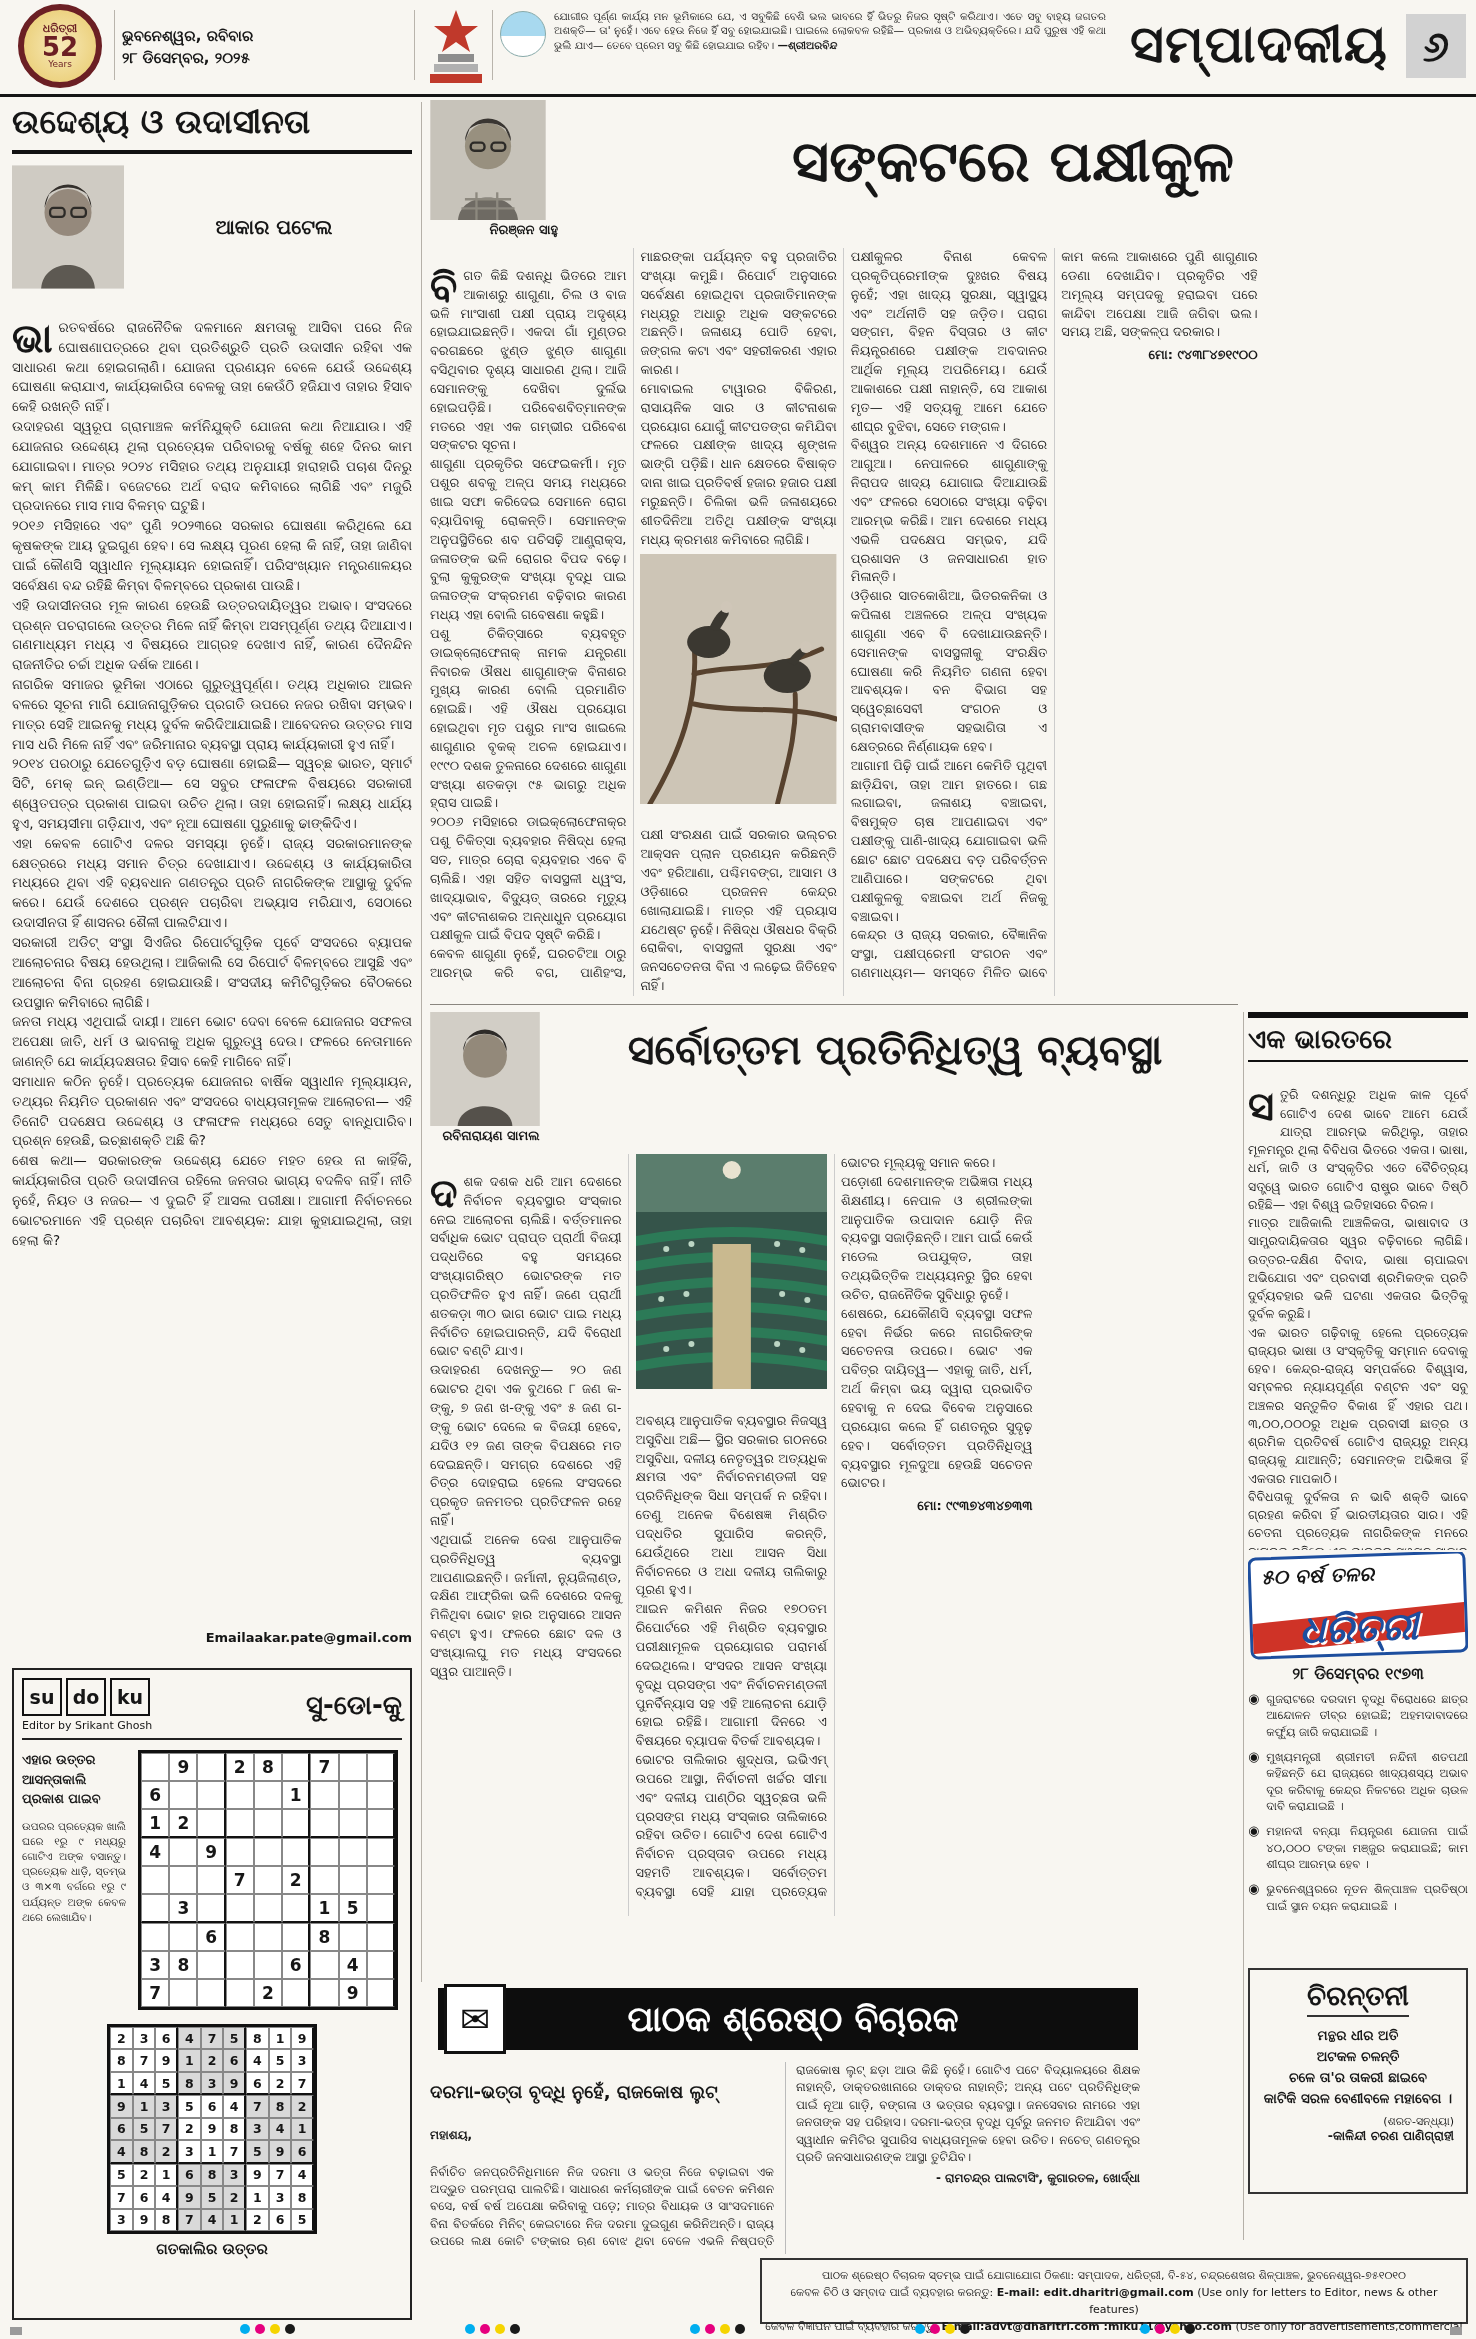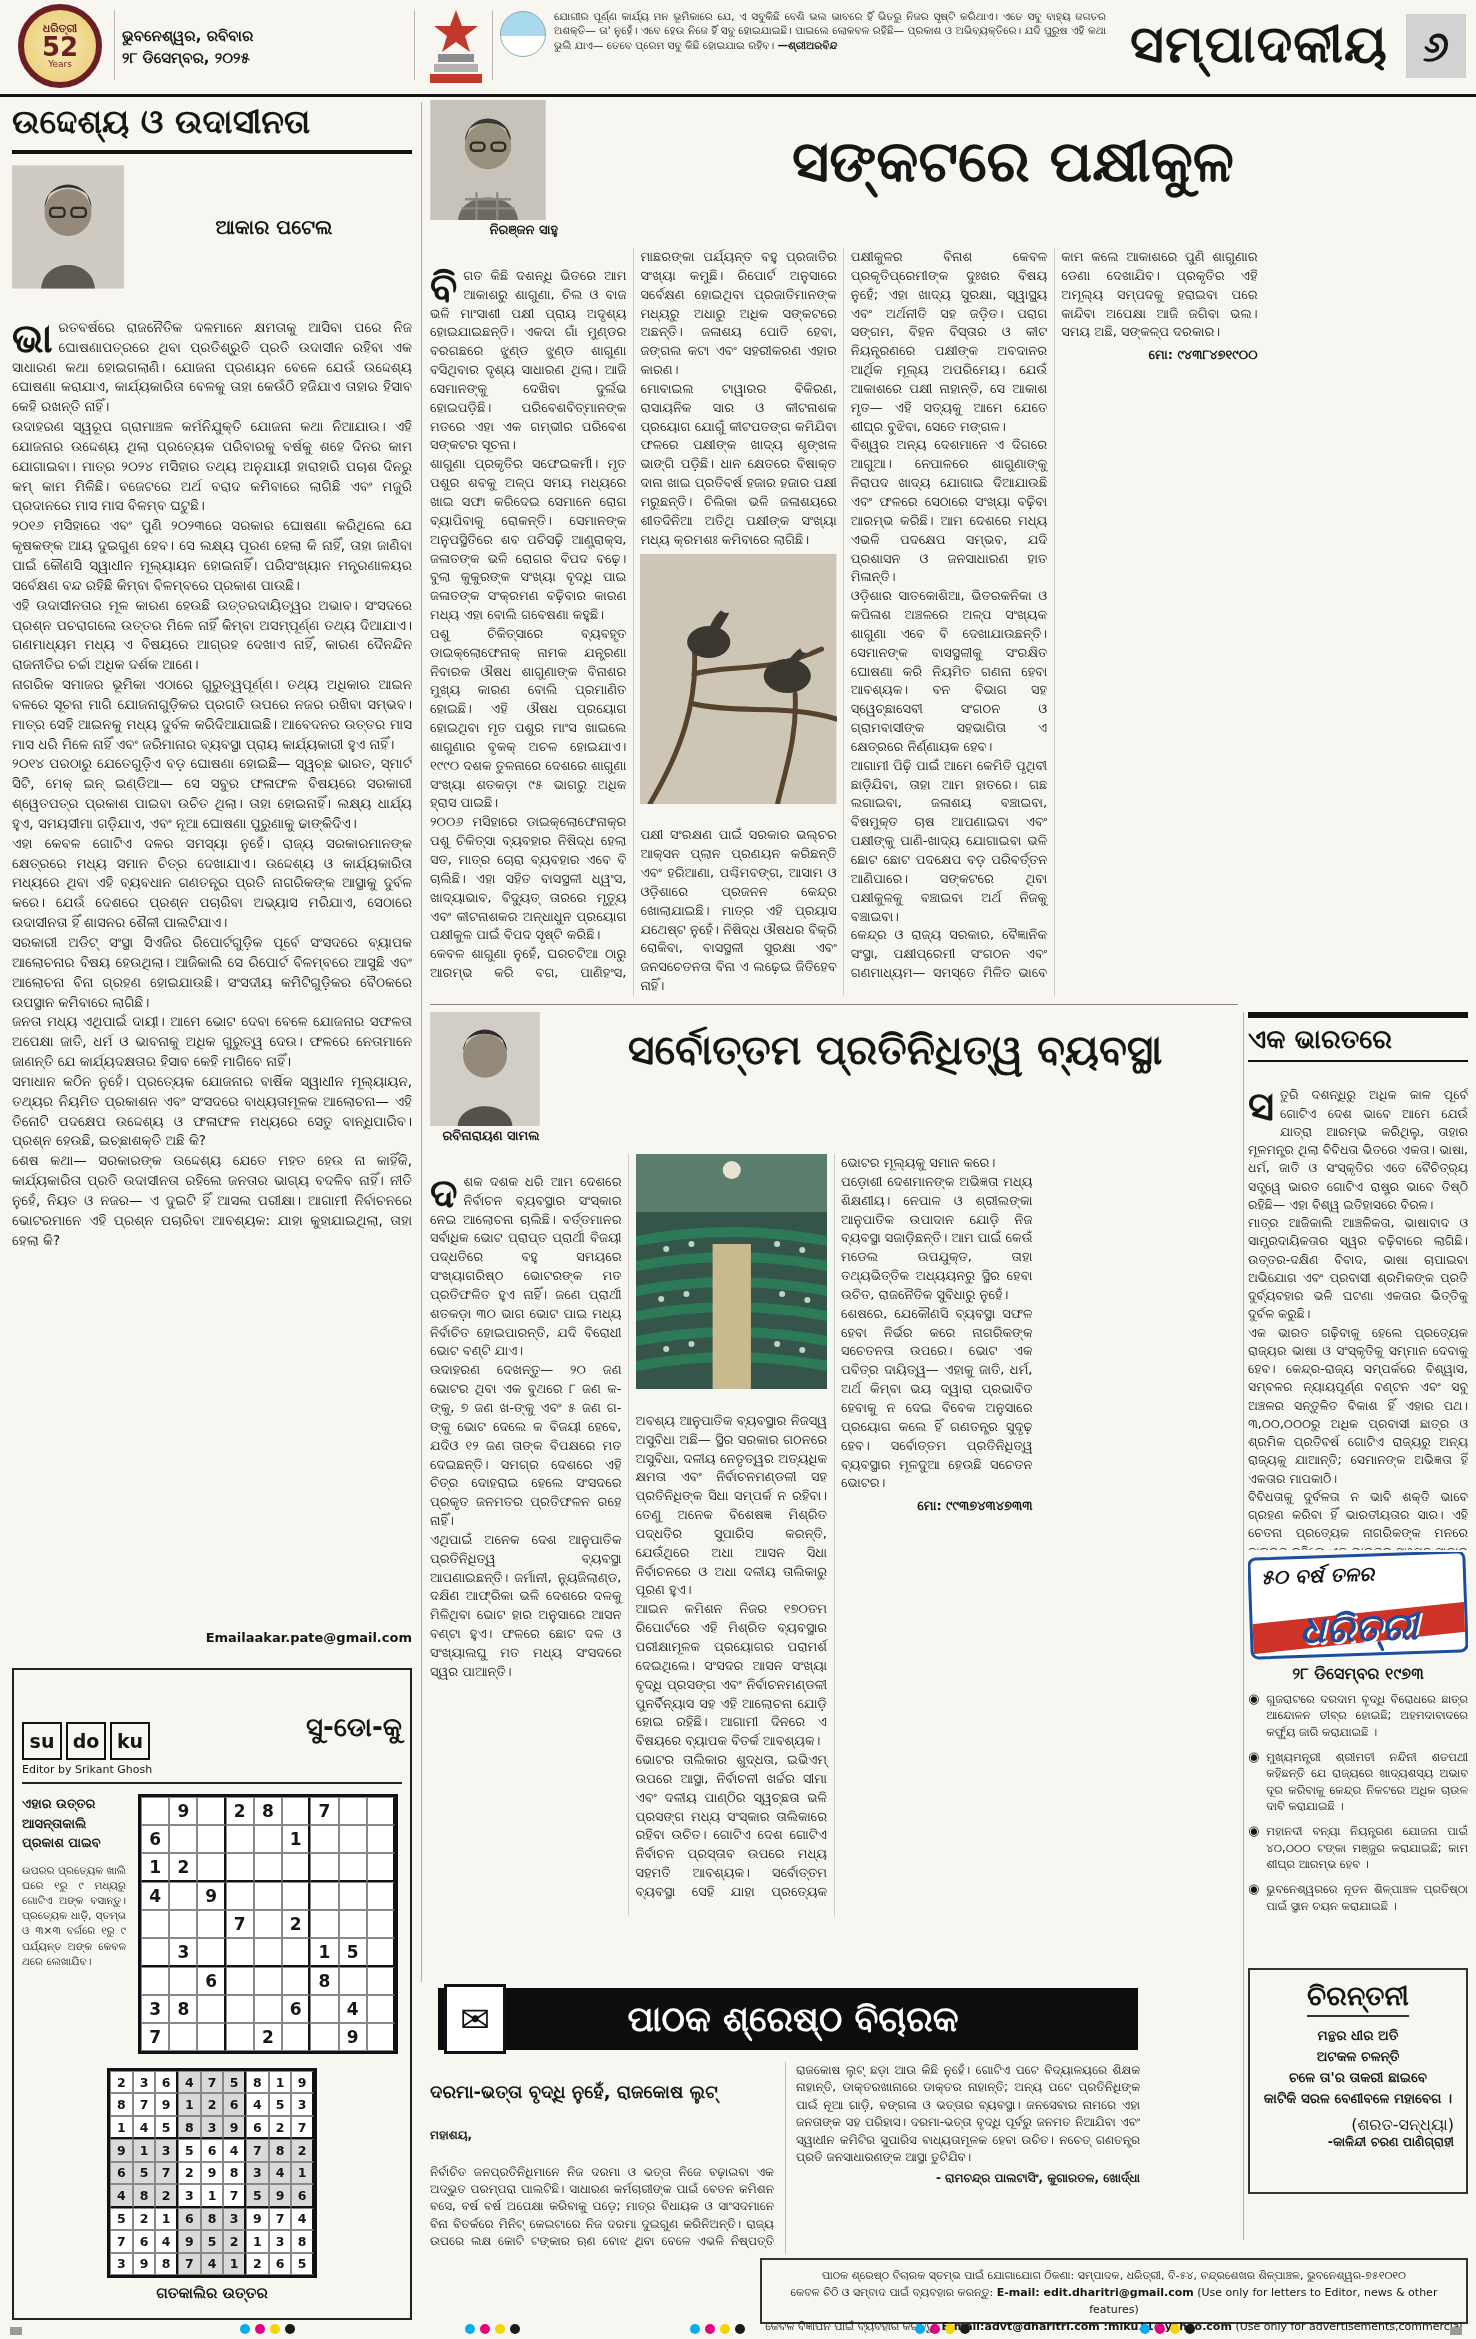--- a/index.html
+++ b/index.html
@@ -36,21 +36,21 @@
   .a1{position:absolute;left:12px;top:102px;width:400px;}
   .a1 h2{margin:0;font-size:33px;font-weight:800;padding-bottom:8px;border-bottom:4px solid #111;}
   .a1-auth{display:flex;align-items:center;gap:12px;margin:10px 0 8px;}
   .a1-auth .aname{flex:1;text-align:center;font-size:20px;font-weight:800;}
   .a1-body{font-size:13.5px;line-height:1.47;height:1328px;overflow:hidden;}
   .a1-mail{text-align:right;font-weight:800;font-size:13px;margin-top:4px;}
   
   .sud{position:absolute;left:12px;top:1668px;width:400px;height:652px;border:2px solid #222;
        box-sizing:border-box;padding:8px;}
   .sud-head{display:flex;align-items:flex-start;border-bottom:2px solid #222;padding-bottom:6px;}
-  .su-brand{display:flex;gap:4px;margin-top:44px;}
+  .su-brand{display:flex;gap:4px;}
   .su-letter{width:36px;height:34px;border:2px solid #111;display:flex;align-items:center;justify-content:center;
              font-size:19px;font-weight:800;}
   .su-by{font-size:11px;margin-top:3px;}
   .su-title{margin-left:auto;font-size:26px;font-weight:800;align-self:center;}
   .sud-mid{display:flex;gap:12px;margin-top:10px;}
   .su-side{width:104px;}
   .su-note{font-size:13px;font-weight:800;line-height:1.5;margin-bottom:10px;}
   .su-instr{font-size:10.5px;line-height:1.45;text-align:justify;}
   .su-grid{display:grid;grid-template-columns:repeat(9,1fr);border:3px solid #111;background:#fff;box-sizing:border-box;}
   .su-grid .c{border:1px solid #888;display:flex;align-items:center;justify-content:center;font-weight:800;box-sizing:border-box;}
@@ -95,21 +95,21 @@
   .fy-brand{position:absolute;left:0;right:0;bottom:2px;text-align:center;font-size:38px;font-weight:800;
             font-style:italic;color:#1d4e9e;text-shadow:2px 2px 0 #fff;}
   .fy-date{text-align:center;font-size:16px;font-weight:800;margin:4px 0 8px;}
   .fy-item{display:flex;gap:7px;font-size:11.5px;line-height:1.42;text-align:justify;margin-bottom:9px;}
   .fy-bullet{flex:none;font-size:13px;line-height:1.2;}
   
   .ch{position:absolute;left:1248px;top:1968px;width:220px;height:226px;border:2px solid #333;box-sizing:border-box;
       padding:10px 12px;text-align:center;}
   .ch h3{margin:0 0 8px;font-size:27px;font-weight:800;display:inline-block;border-bottom:2px solid #333;padding-bottom:3px;}
   .ch-poem{font-size:13.5px;font-weight:700;line-height:1.55;white-space:pre-line;}
-  .ch-src{font-size:16px;text-align:right;margin-top:6px;}
+  .ch-src{font-size:11px;text-align:right;margin-top:6px;}
   .ch-auth{font-size:12.5px;font-weight:800;text-align:right;}
   
   .rb{position:absolute;left:438px;top:1988px;width:700px;height:62px;background:#0d0d0d;color:#fff;
       display:flex;align-items:center;}
   .rb-mail{position:relative;z-index:2;width:62px;height:70px;background:#fff;border:3px solid #111;color:#111;
       margin:-6px 12px -6px 6px;display:flex;align-items:center;justify-content:center;font-size:36px;box-sizing:border-box;}
   .rb-title{flex:1;text-align:center;font-size:35px;font-weight:800;padding-right:70px;}
   .letter{position:absolute;left:430px;top:2062px;width:710px;height:192px;column-count:2;column-gap:22px;
           column-rule:1px solid #bbb;column-fill:auto;font-size:12px;line-height:1.45;overflow:hidden;}
   .letter h4{margin:0 0 4px;font-size:18px;font-weight:800;}

